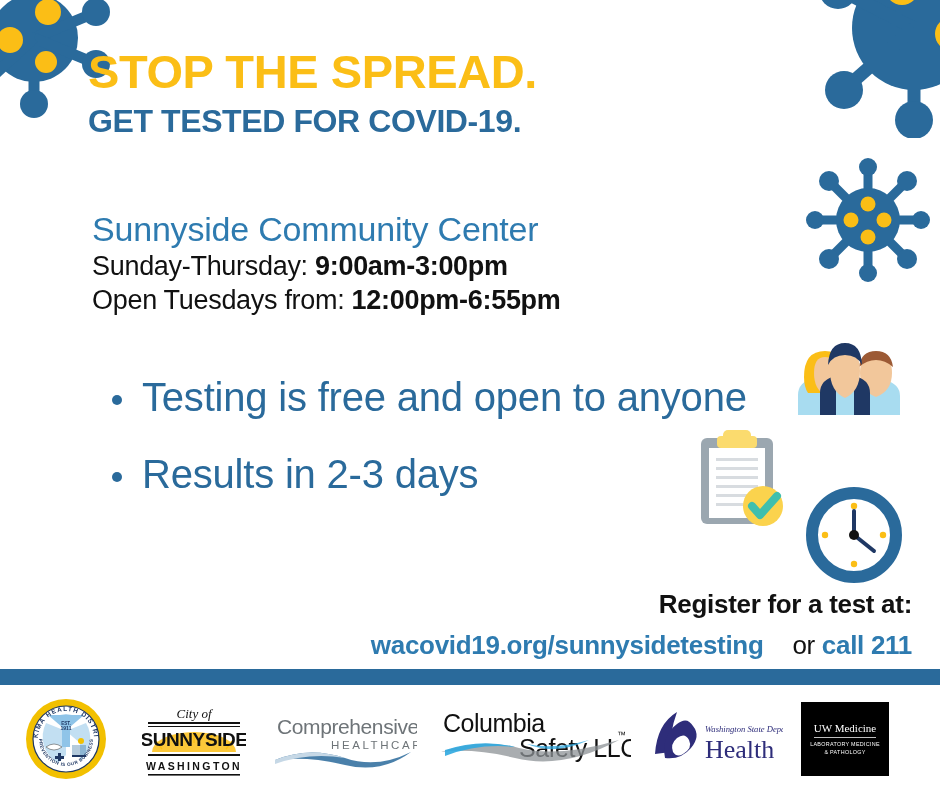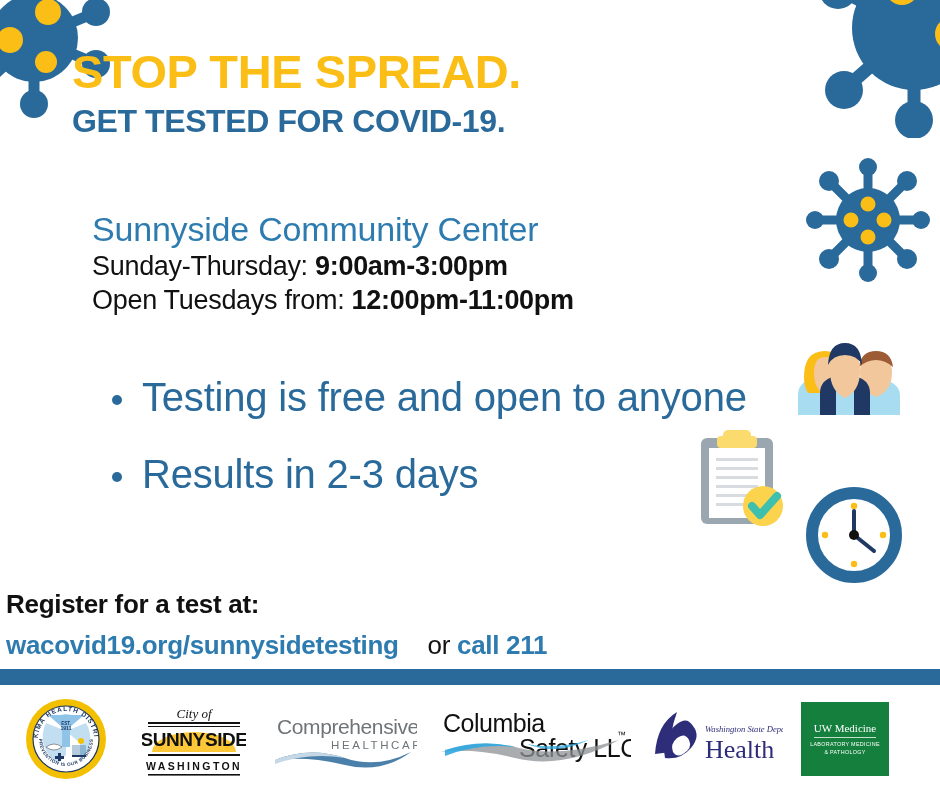--- a/index.html
+++ b/index.html
@@ -12,21 +12,21 @@
   }
 
   
   .virus { position:absolute; }
   .virus svg { display:block; }
   #virus-topleft  { left:-34px; top:-30px; }
   #virus-topright { left:806px; top:-32px; }
   #virus-right    { left:806px; top:158px; }
 
   
-  .headline-block { position:absolute; left:72px; top:48px; }
+  .headline-block { position:absolute; left:88px; top:48px; }
   .headline-1 {
     font-size:47px; font-weight:bold; color:#FBBE16;
     letter-spacing:-0.4px; line-height:1.04; white-space:nowrap;
   }
   .headline-2 {
     font-size:32px; font-weight:bold; color:#2A6A9B;
     letter-spacing:-0.4px; line-height:1.18; white-space:nowrap;
     margin-top:6px;
   }
 
@@ -50,21 +50,21 @@
     font-size:40px; color:#2A6A9B; letter-spacing:-0.2px;
     margin-bottom:32px; white-space:nowrap;
   }
   .bullet-dot {
     width:10px; height:10px; border-radius:50%;
     background:#2A6A9B; margin-right:20px;
     flex:0 0 auto; position:relative; top:-6px;
   }
 
   
-  .register-block { position:absolute; left:6px; top:588px; width:896px; text-align:left; }
+  .register-block { position:absolute; left:16px; top:588px; width:896px; text-align:right; }
   .register-head {
     font-size:26px; font-weight:bold; color:#111111;
     letter-spacing:-0.3px; line-height:1.3;
   }
   .register-sub {
     font-size:26px; letter-spacing:-0.3px; line-height:1.5;
     color:#111111; margin-top:4px;
   }
   .register-sub .link { color:#2E7BB0; font-weight:bold; }
   .register-sub .plain { color:#111111; font-weight:normal;padding-left:22px; }
@@ -83,21 +83,21 @@
   }
   .logo { flex:0 0 auto; display:flex; align-items:center; justify-content:center; }
   #logo-yakima      { width:112px; margin-left:10px; }
   #logo-sunnyside   { width:116px; margin-left:14px; }
   #logo-comprehensive { width:150px; margin-left:16px; }
   #logo-columbia    { width:205px; margin-left:10px; }
   #logo-doh         { width:140px; margin-left:12px; }
   #logo-uw          { width:92px;  margin-left:14px; }
 
   .uw-box {
-    width:88px; height:74px; background:#15803d;
+    width:88px; height:74px; background:#000000;
     display:flex; flex-direction:column;
     align-items:center; justify-content:center;
     color:#ffffff; text-align:center;
   }
   .uw-title { font-size:11px; font-family:"Liberation Serif", serif; line-height:1.1; }
   .uw-rule { width:62px; height:1px; background:#ffffff; opacity:.75; margin:3px 0; }
   .uw-sub { font-size:5.4px; letter-spacing:.3px; line-height:1.35; }
 </style>
 </head>
 <body>
@@ -188,21 +188,21 @@
   <div class="headline-1">STOP THE SPREAD.</div>
   <div class="headline-2">GET TESTED FOR COVID-19.</div>
 </div>
 
 <div class="venue-block">
   <div class="venue-name">Sunnyside Community Center</div>
   <div class="hours-line">
     <span class="lbl">Sunday-Thursday:</span><span class="val"> 9:00am-3:00pm</span>
   </div>
   <div class="hours-line">
-    <span class="lbl">Open Tuesdays from:</span><span class="val"> 12:00pm-11:00pm</span>
+    <span class="lbl">Open Tuesdays from:</span><span class="val"> 12:00pm-6:55pm</span>
   </div>
 </div>
 
 <div class="bullets">
   <div class="bullet-item">
     <span class="bullet-dot"></span>
     <span>Testing is free and open to anyone</span>
   </div>
   <div class="bullet-item">
     <span class="bullet-dot"></span>

